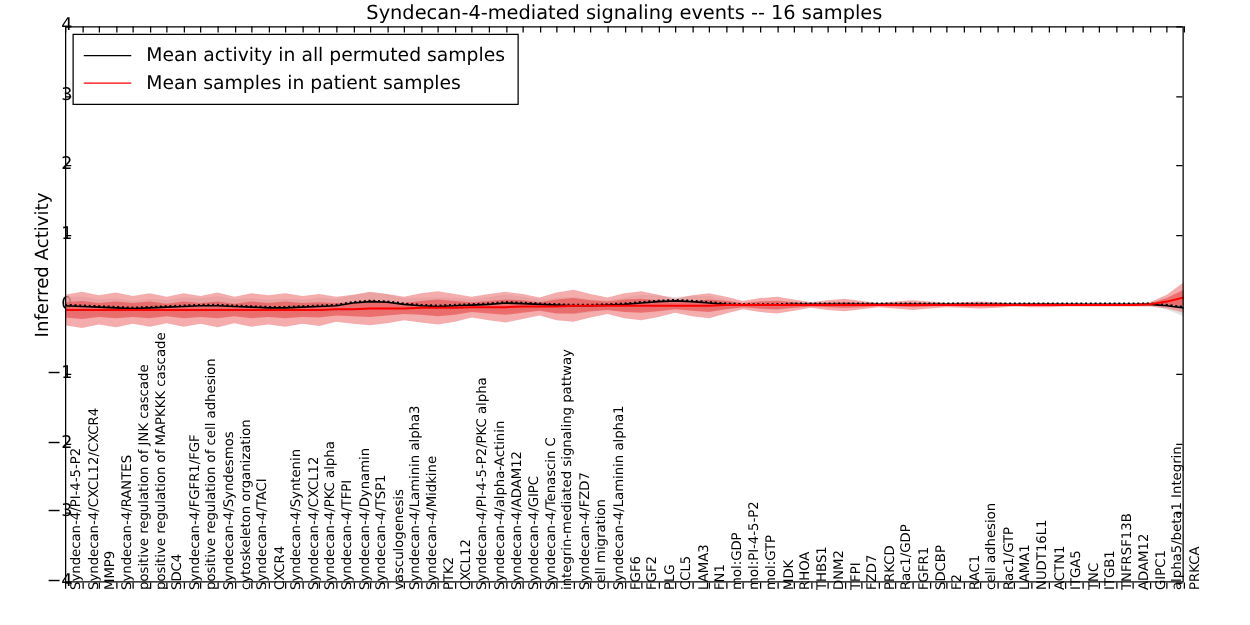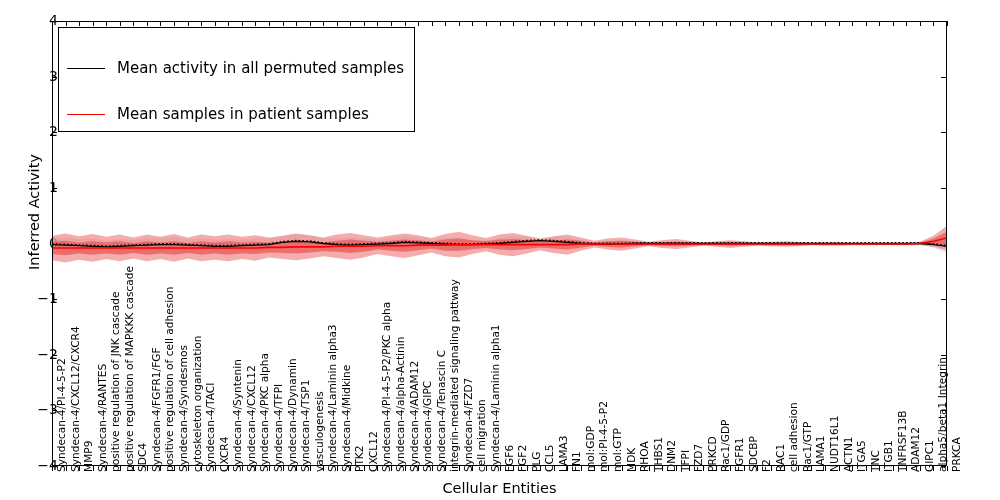--- a/index.html
+++ b/index.html
@@ -56,34 +56,34 @@
 
   
   #series-svg{position:absolute;left:52px;top:21px;width:895px;height:445px;}
 
   
   #legend{
     position:absolute;left:58px;top:27px;
     border:1.2px solid #000;background:#fff;
     padding:5px 10px 6px 8px;box-sizing:border-box;
   }
-  .legend-row{display:flex;align-items:center;height:22px;margin-top:24px;}
+  .legend-row{display:flex;align-items:center;height:22px;}
   .legend-swatch{width:38px;height:0;margin-right:12px;flex:0 0 38px;}
   .legend-swatch.black{border-top:1.4px solid #000;}
   .legend-swatch.red{border-top:1.4px solid #ff0000;}
   .legend-text{font-size:15px;color:#000;white-space:nowrap;}
 </style>
 </head>
 <body>
 
 <div id="figure">
 
+  <div id="chart-title">Syndecan-4-mediated signaling events -- 16 samples</div>
 
   <div id="ylabel">Inferred Activity</div>
-  <div id="xlabel">Cellular Entities</div>
 
   <div id="yticks-holder">
       <div class="ytick" style="left: 18px; right: auto; top: 13px;">4</div>
       <div class="ytick-mark" style="top: 21px;"></div>
       <div class="ytick-mark inner" style="top: 21px;"></div>
       <div class="ytick" style="left: 18px; right: auto; top: 68.625px;">3</div>
       <div class="ytick-mark" style="top: 76.625px;"></div>
       <div class="ytick-mark inner" style="top: 76.625px;"></div>
       <div class="ytick" style="left: 18px; right: auto; top: 124.25px;">2</div>
       <div class="ytick-mark" style="top: 132.25px;"></div>

